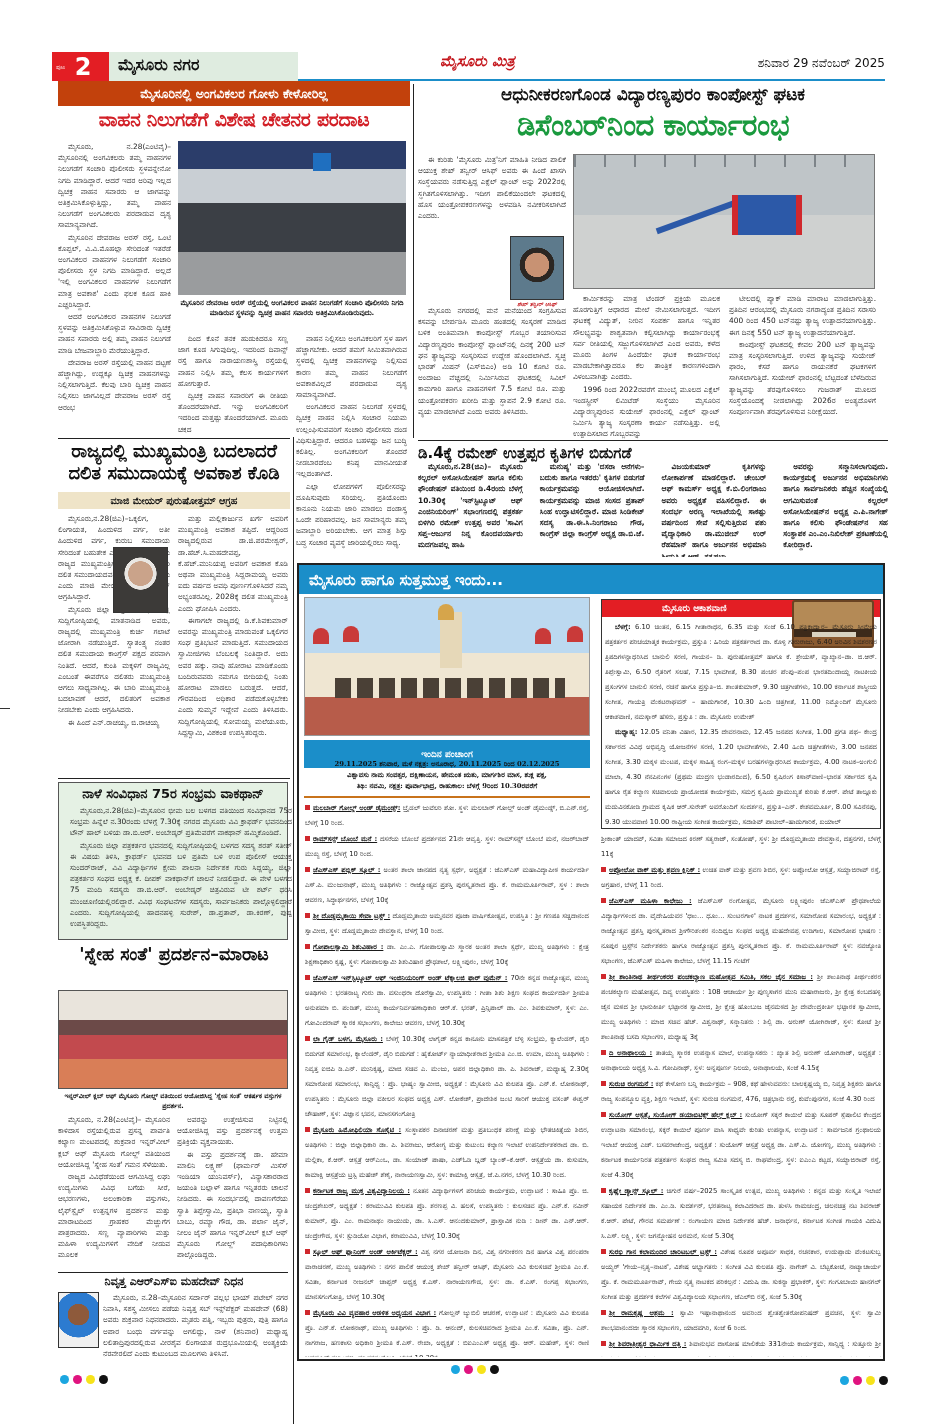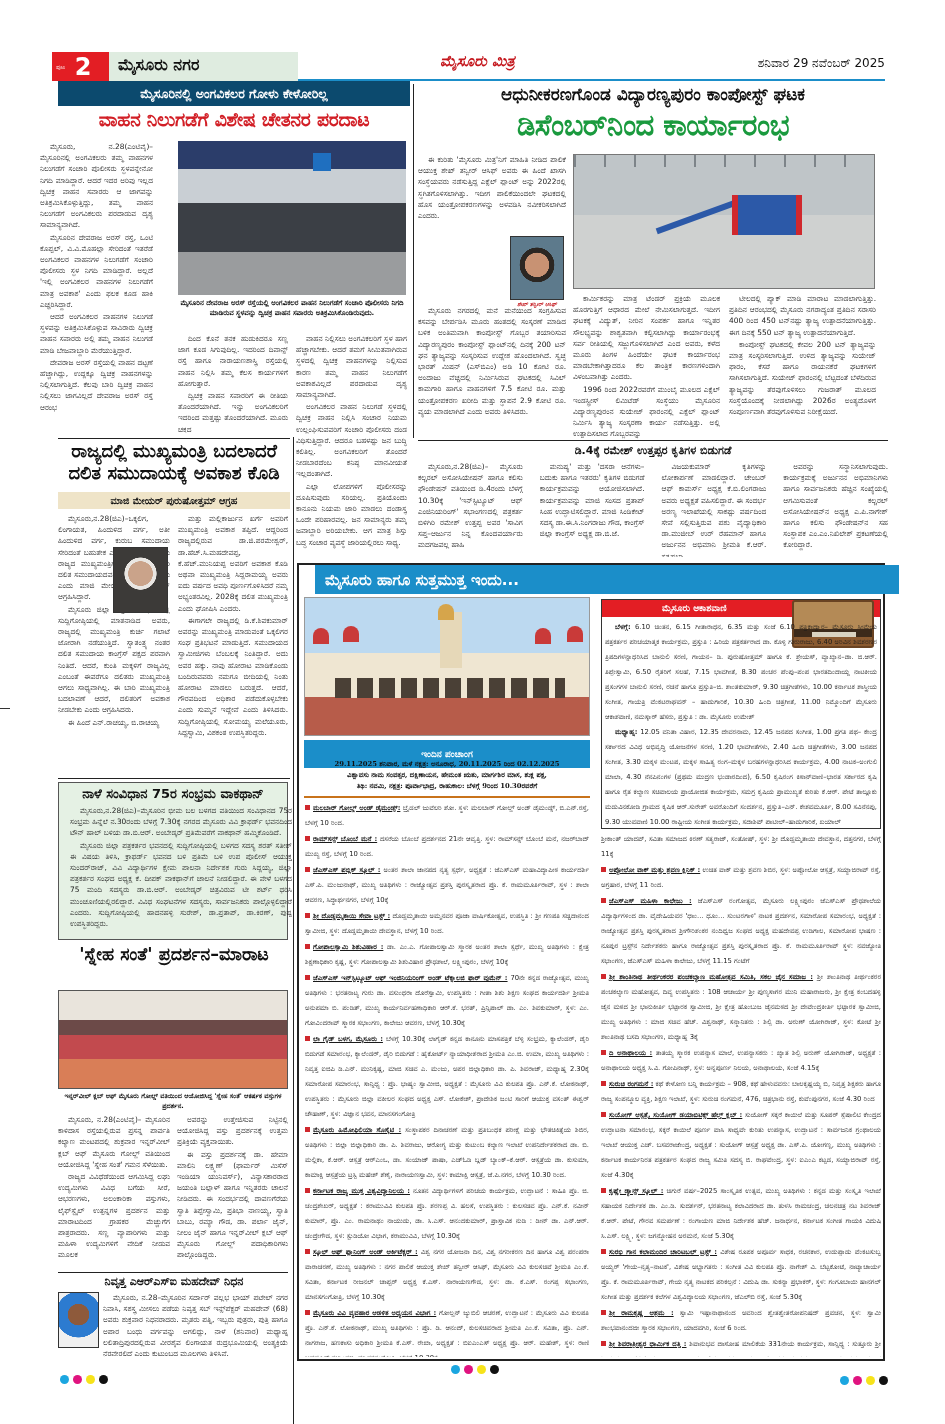--- a/index.html
+++ b/index.html
@@ -2,35 +2,35 @@
 <html><head>
 <meta charset="utf-8">
 <style>
   * { box-sizing: border-box; margin: 0; padding: 0; }
   html, body { width: 945px; height: 1424px; background: #fff; overflow: hidden; }
   body { font-family: "DejaVu Serif", serif; color: #111; position: relative; }
   .abs { position: absolute; }
   .body-text { font-size: 7.4px; line-height: 11.2px; text-align: justify; color: #1a1a1a; font-family: "DejaVu Sans", sans-serif; }
   .body-text p { text-indent: 10px; }
   .body-text p + p { margin-top: 1px; }
-  .cols { display: flex; gap: 17px; }
+  .cols { display: flex; gap: 17px; font-weight: bold; }
   .cols > div { flex: 1; min-width: 0; }
 
   
   .page-chip { left: 52px; top: 52px; width: 246px; height: 29px; background: #dfece0; }
   .page-num-box { left: 52px; top: 52px; width: 57px; height: 29px; background: #e31e24; color: #fff; display: flex; align-items: center; }
   .page-num-box .lbl { font-size: 6px; margin-left: 4px; font-family: "DejaVu Sans", sans-serif; }
   .page-num-box .num { font-size: 24px; font-weight: bold; margin-left: 10px; font-family: "DejaVu Sans", sans-serif; }
   .section-title { left: 118px; top: 55px; font-size: 16px; font-weight: bold; font-family: "DejaVu Sans", sans-serif; color: #111; }
   .masthead { left: 440px; top: 52px; font-size: 15px; font-weight: bold; color: #c4161c; font-style: italic; font-family: "DejaVu Sans", sans-serif; }
   .date-line { right: 60px; top: 56px; font-size: 12px; font-family: "DejaVu Sans", sans-serif; }
   .header-rule { left: 298px; top: 79px; width: 587px; height: 2px; background: #1b8ec9; }
 
   
-  .black-kicker { left: 58px; top: 81px; width: 352px; height: 25px; background: #0c4a6e; color: #fff; font-size: 12.5px; font-weight: bold; display:flex; align-items:center; justify-content:center; font-family: "DejaVu Sans", sans-serif; }
+  .black-kicker { left: 58px; top: 81px; width: 352px; height: 25px; background: #c2410c; color: #fff; font-size: 12.5px; font-weight: bold; display:flex; align-items:center; justify-content:center; font-family: "DejaVu Sans", sans-serif; }
   .red-head { left: 58px; top: 108px; width: 352px; font-size: 19px; font-weight: bold; color: #d21f26; text-align: center; font-family: "DejaVu Sans", sans-serif; letter-spacing: -0.3px; }
   .photo-parking { left: 178px; top: 141px; width: 228px; height: 154px; background:
       linear-gradient(180deg, #2b3d6a 0 18%, #c9cfd4 18% 40%, #3b3f45 40% 72%, #9a9c9e 72% 100%); }
   .caption { font-size: 7px; font-weight: bold; text-align: center; line-height: 10px; font-family: "DejaVu Sans", sans-serif; }
 
   .vrule { width: 1px; background: #222; }
   .hrule { height: 1px; background: #222; }
 
   
   .lead-kicker { left: 418px; top: 84px; width: 470px; font-size: 17px; font-weight: bold; text-align: center; font-family: "DejaVu Sans", sans-serif; color: #111; }
@@ -42,25 +42,25 @@
   .photo-plant .beam { position:absolute; left: 0; top: 0; width: 100%; height: 12px; background: repeating-linear-gradient(90deg, #7d8489 0 2px, transparent 2px 30px); }
   .photo-portrait { left: 510px; top: 236px; width: 54px; height: 64px; background: radial-gradient(circle at 50% 45%, #c89273 0 28%, #2b2622 29% 40%, #5d7a8c 41%); border:1px solid #333; }
   .portrait-caption { left: 510px; top: 301px; width: 54px; font-size: 5.5px; color: #c4161c; font-weight:bold; text-align:center; font-style: italic; }
 
   
   .cm-head { left: 58px; top: 440px; width: 232px; font-size: 18px; font-weight: bold; line-height: 22px; text-align:center; font-family: "DejaVu Sans", sans-serif; }
   .cm-sub { left: 58px; top: 492px; width: 232px; height: 17px; background: #efe4c8; font-size: 9.5px; font-weight: bold; display:flex; align-items:center; justify-content:center; font-family: "DejaVu Sans", sans-serif; }
   .photo-mayor { left: 113px; top: 547px; width: 55px; height: 66px; background: radial-gradient(circle at 50% 40%, #caa38a 0 26%, #e9e6e2 27% 34%, #3c3a38 35% 100%); border:1px solid #333; }
 
   
-  .book-head { left: 418px; top: 444px; width: 470px; font-size: 11px; font-weight: bold; text-align:center; font-family: "DejaVu Sans", sans-serif; }
+  .book-head { left: 418px; top: 444px; width: 470px; font-size: 15px; font-weight: bold; font-family: "DejaVu Sans", sans-serif; }
 
   
   .today-box { left: 297px; top: 563px; width: 588px; height: 798px; border: 2px solid #222; }
-  .today-band { left: 299px; top: 565px; width: 584px; height: 29px; background: #1b8ec9; color: #fff; font-size: 15px; font-weight: bold; padding-left: 10px; display:flex; align-items:center; font-family: "DejaVu Sans", sans-serif; margin-left: 16px; }
+  .today-band { left: 299px; top: 565px; width: 584px; height: 29px; background: #1b8ec9; color: #fff; font-size: 15px; font-weight: bold; padding-left: 10px; display:flex; align-items:center; font-family: "DejaVu Sans", sans-serif; }
   .photo-palace { left: 304px; top: 597px; width: 286px; height: 139px; overflow: hidden; background: linear-gradient(180deg, #bcd9f0 0 40%, #efe6d2 40% 72%, #b75c4a 72% 100%); border: 1px solid #999; }
   .photo-palace .dome { position:absolute; width: 16px; height: 16px; border-radius: 50% 50% 0 0; background: #c93a39; }
   .photo-palace .arches { position:absolute; left: 30px; top: 80px; width: 230px; height: 20px; background: repeating-linear-gradient(90deg, #4a4036 0 16px, #efe6d2 16px 22px); }
   .photo-palace .tower { position:absolute; left: 135px; top: 14px; width: 22px; height: 56px; background: #e6d8b8; }
   .panchanga-band { left: 304px; top: 740px; width: 286px; height: 28px; background: #1b8ec9; color: #fff; font-size: 9px; font-weight: bold; display:flex; align-items:center; justify-content:center; font-family: "DejaVu Sans", sans-serif; }
   .panchanga-text { left: 306px; top: 759px; width: 282px; font-size: 6.8px; line-height: 11px; font-weight: bold; text-align:center; font-family: "DejaVu Serif", serif; }
   .orange-rule { left: 304px; top: 796px; width: 286px; height: 1.5px; background: #c8731b; }
   .events { font-size: 6.8px; line-height: 15px; text-align: justify; font-family: "DejaVu Sans", sans-serif; color:#1a1a1a; }
   .events .ev { margin-bottom: 1px; }
   .events .ev .sq { display:inline-block; width: 5px; height: 5px; background: #d0282d; margin-right: 3px; vertical-align: 0px; }
@@ -92,21 +92,21 @@
   <span class="num">2</span>
 </div>
 <div class="abs section-title">ಮೈಸೂರು ನಗರ</div>
 <div class="abs masthead">ಮೈಸೂರು ಮಿತ್ರ</div>
 <div class="abs date-line">ಶನಿವಾರ 29 ನವೆಂಬರ್ 2025</div>
 <div class="abs header-rule"></div>
 
 <div class="abs black-kicker">ಮೈಸೂರಿನಲ್ಲಿ ಅಂಗವಿಕಲರ ಗೋಳು ಕೇಳೋರಿಲ್ಲ</div>
 <div class="abs red-head">ವಾಹನ ನಿಲುಗಡೆಗೆ ವಿಶೇಷ ಚೇತನರ ಪರದಾಟ</div>
 
-<div class="abs body-text" style="left:40px; top:141px; width:113px; height:300px; overflow:hidden;">
+<div class="abs body-text" style="left:58px; top:141px; width:113px; height:300px; overflow:hidden;">
   <p>ಮೈಸೂರು, ನ.28(ಎಂಟಿವೈ)– ಮೈಸೂರಿನಲ್ಲಿ ಅಂಗವಿಕಲರು ತಮ್ಮ ವಾಹನಗಳ ನಿಲುಗಡೆಗೆ ಸಂಚಾರಿ ಪೊಲೀಸರು ಸ್ಥಳವನ್ನೇನೋ ನಿಗದಿ ಮಾಡಿದ್ದಾರೆ. ಆದರೆ ಇದರ ಅರಿವು ಇಲ್ಲದ ದ್ವಿಚಕ್ರ ವಾಹನ ಸವಾರರು ಆ ಜಾಗವನ್ನು ಅತಿಕ್ರಮಿಸಿಕೊಳ್ಳುತ್ತಿದ್ದು, ತಮ್ಮ ವಾಹನ ನಿಲುಗಡೆಗೆ ಅಂಗವಿಕಲರು ಪರದಾಡುವ ದೃಶ್ಯ ಸಾಮಾನ್ಯವಾಗಿದೆ.</p>
   <p>ಮೈಸೂರಿನ ದೇವರಾಜ ಅರಸ್ ರಸ್ತೆ, ಒಂಟಿ ಕೊಪ್ಪಲ್, ವಿ.ವಿ.ಮೊಹಲ್ಲಾ ಸೇರಿದಂತೆ ಇತರೆಡೆ ಅಂಗವಿಕಲರ ವಾಹನಗಳ ನಿಲುಗಡೆಗೆ ಸಂಚಾರಿ ಪೊಲೀಸರು ಸ್ಥಳ ನಿಗದಿ ಮಾಡಿದ್ದಾರೆ. ಅಲ್ಲದೆ 'ಇಲ್ಲಿ ಅಂಗವಿಕಲರ ವಾಹನಗಳ ನಿಲುಗಡೆಗೆ ಮಾತ್ರ ಅವಕಾಶ' ಎಂದು ಫಲಕ ಕೂಡ ಹಾಕಿ ಎಚ್ಚರಿಸಿದ್ದಾರೆ.</p>
   <p>ಆದರೆ ಅಂಗವಿಕಲರ ವಾಹನಗಳ ನಿಲುಗಡೆ ಸ್ಥಳವನ್ನು ಅತಿಕ್ರಮಿಸಿಕೊಳ್ಳುವ ಸಾವಿರಾರು ದ್ವಿಚಕ್ರ ವಾಹನ ಸವಾರರು ಅಲ್ಲಿ ತಮ್ಮ ವಾಹನ ನಿಲುಗಡೆ ಮಾಡಿ ಬೇಜವಾಬ್ದಾರಿ ಮೆರೆಯುತ್ತಿದ್ದಾರೆ.</p>
   <p>ದೇವರಾಜ ಅರಸ್ ರಸ್ತೆಯಲ್ಲಿ ವಾಹನ ದಟ್ಟಣೆ ಹೆಚ್ಚಾಗಿದ್ದು, ಉದ್ದಕ್ಕೂ ದ್ವಿಚಕ್ರ ವಾಹನಗಳನ್ನು ನಿಲ್ಲಿಸಲಾಗುತ್ತಿದೆ. ಕೆಲವು ಬಾರಿ ದ್ವಿಚಕ್ರ ವಾಹನ ನಿಲ್ಲಿಸಲು ಜಾಗವಿಲ್ಲದೆ ದೇವರಾಜ ಅರಸ್ ರಸ್ತೆ ಆರಂಭ</p>
 </div>
 <div class="abs photo-parking">
   <div style="position:absolute; left:135px; top:12px; width:18px; height:18px; background:#1f6fbf;"></div>
 </div>
 <div class="abs caption" style="left:178px; top:298px; width:228px;">ಮೈಸೂರಿನ ದೇವರಾಜ ಅರಸ್ ರಸ್ತೆಯಲ್ಲಿ ಅಂಗವಿಕಲರ ವಾಹನ ನಿಲುಗಡೆಗೆ ಸಂಚಾರಿ ಪೊಲೀಸರು ನಿಗದಿ ಮಾಡಿರುವ ಸ್ಥಳವನ್ನು ದ್ವಿಚಕ್ರ ವಾಹನ ಸವಾರರು ಅತಿಕ್ರಮಿಸಿಕೊಂಡಿರುವುದು.</div>
 <div class="abs body-text" style="left:178px; top:333px; width:110px; height:100px; overflow:hidden;">

